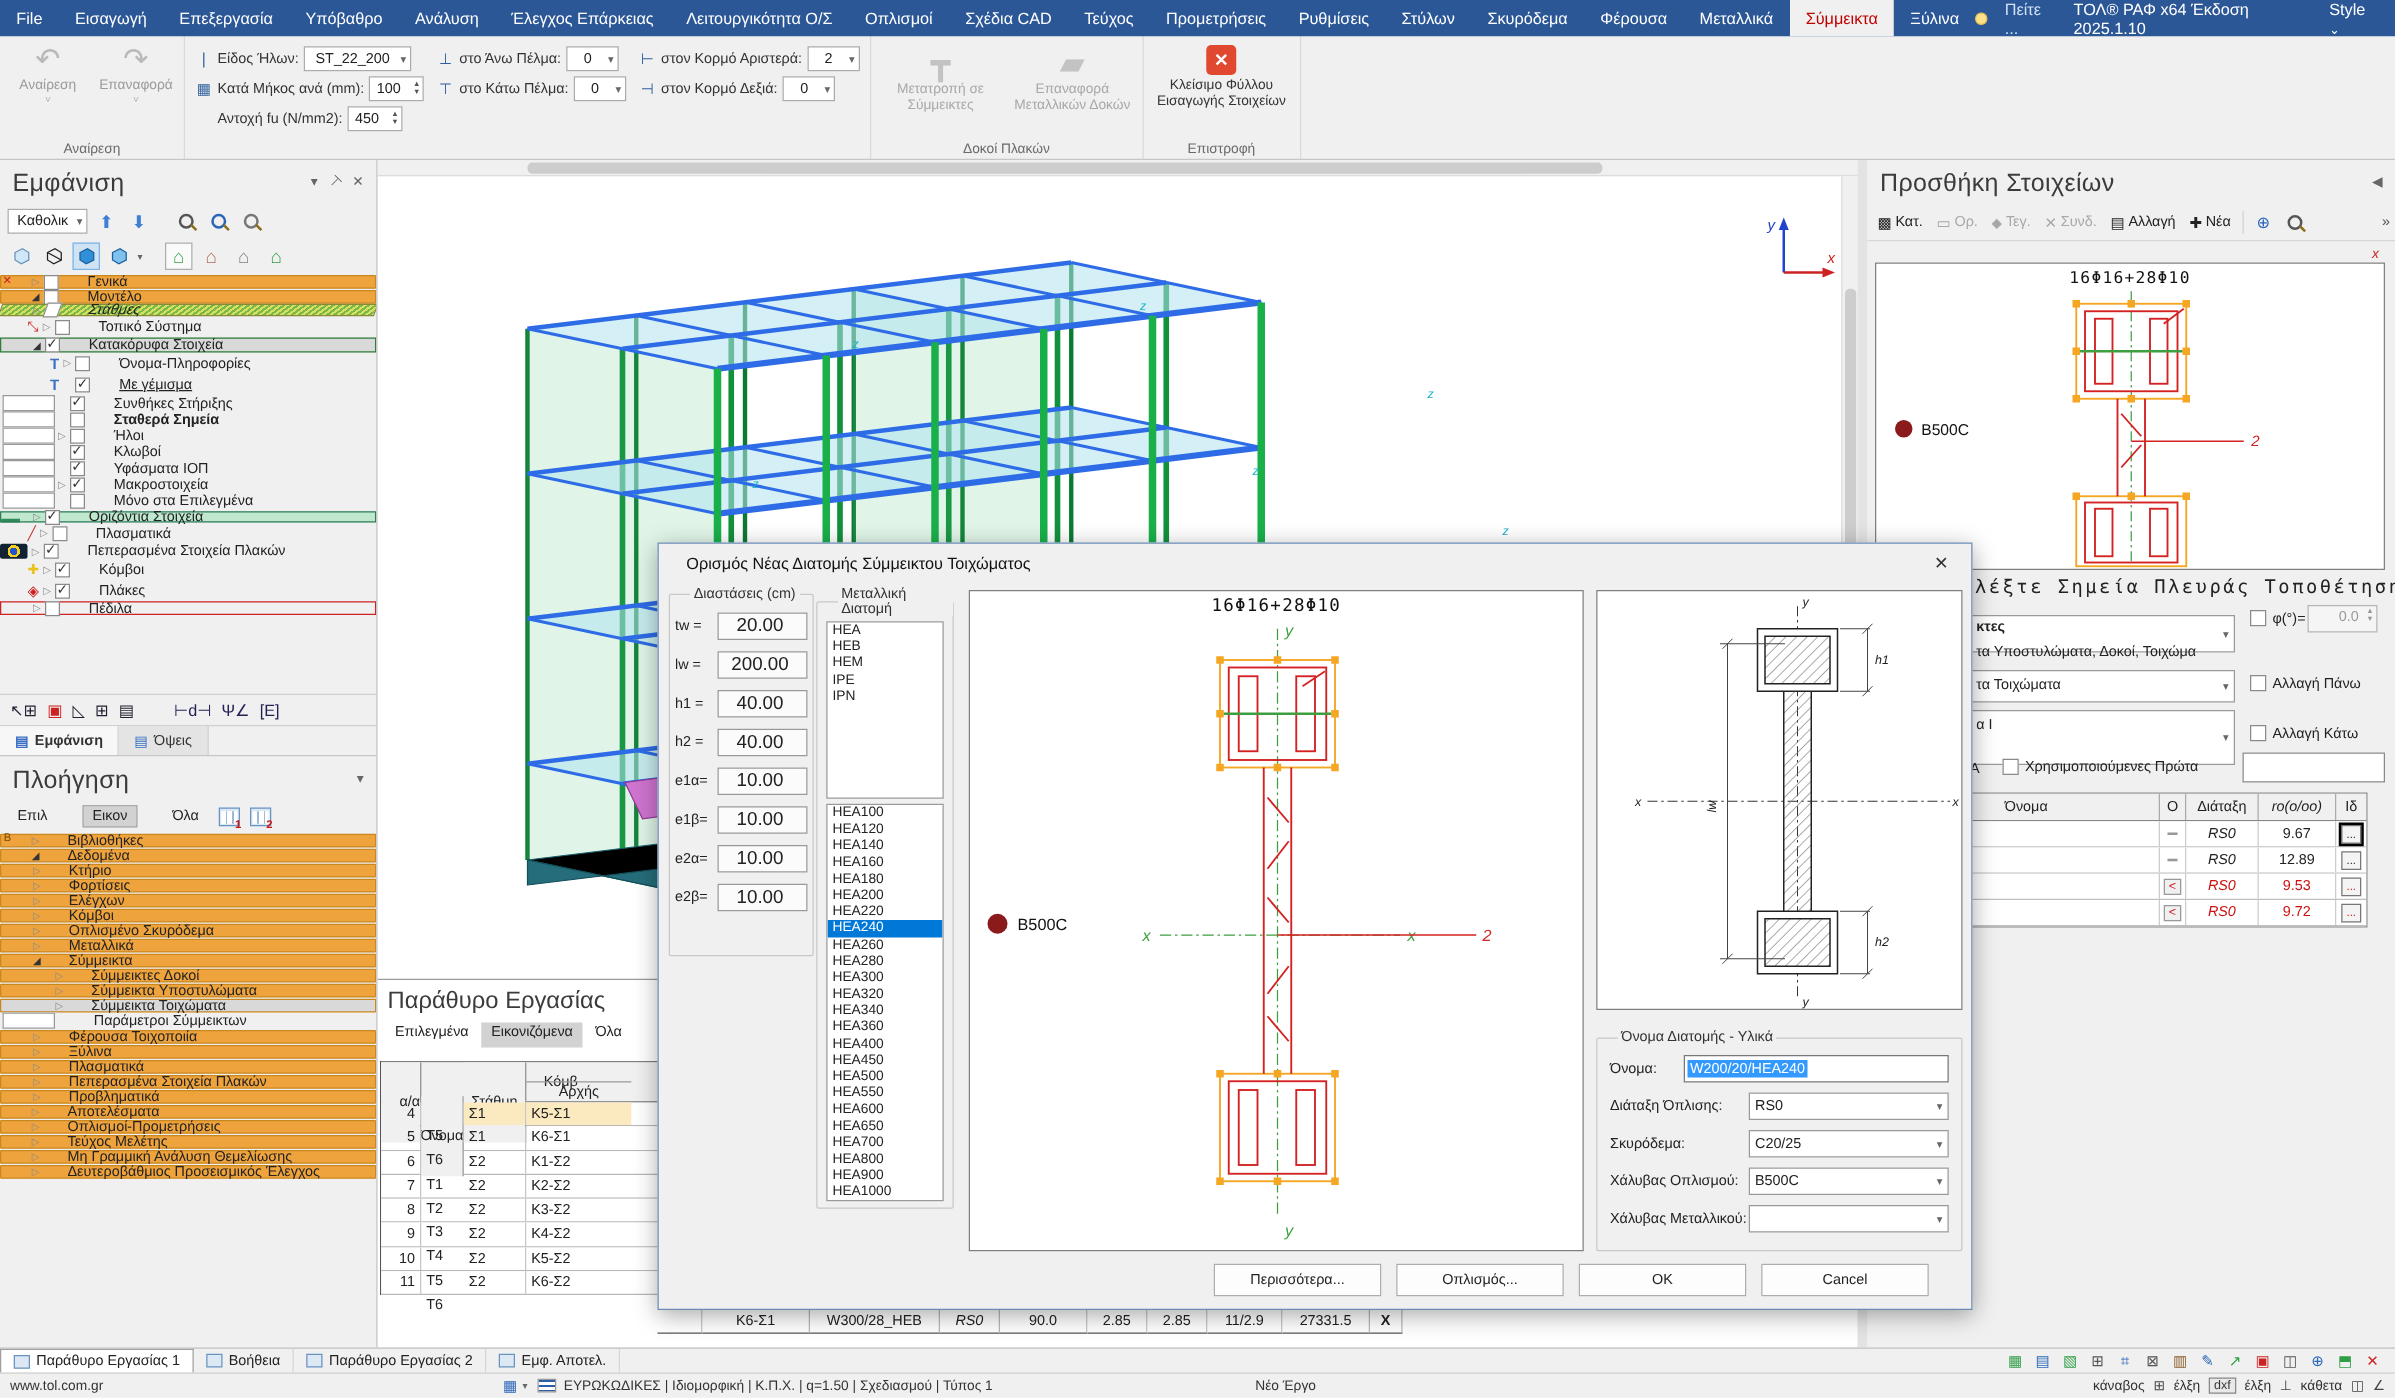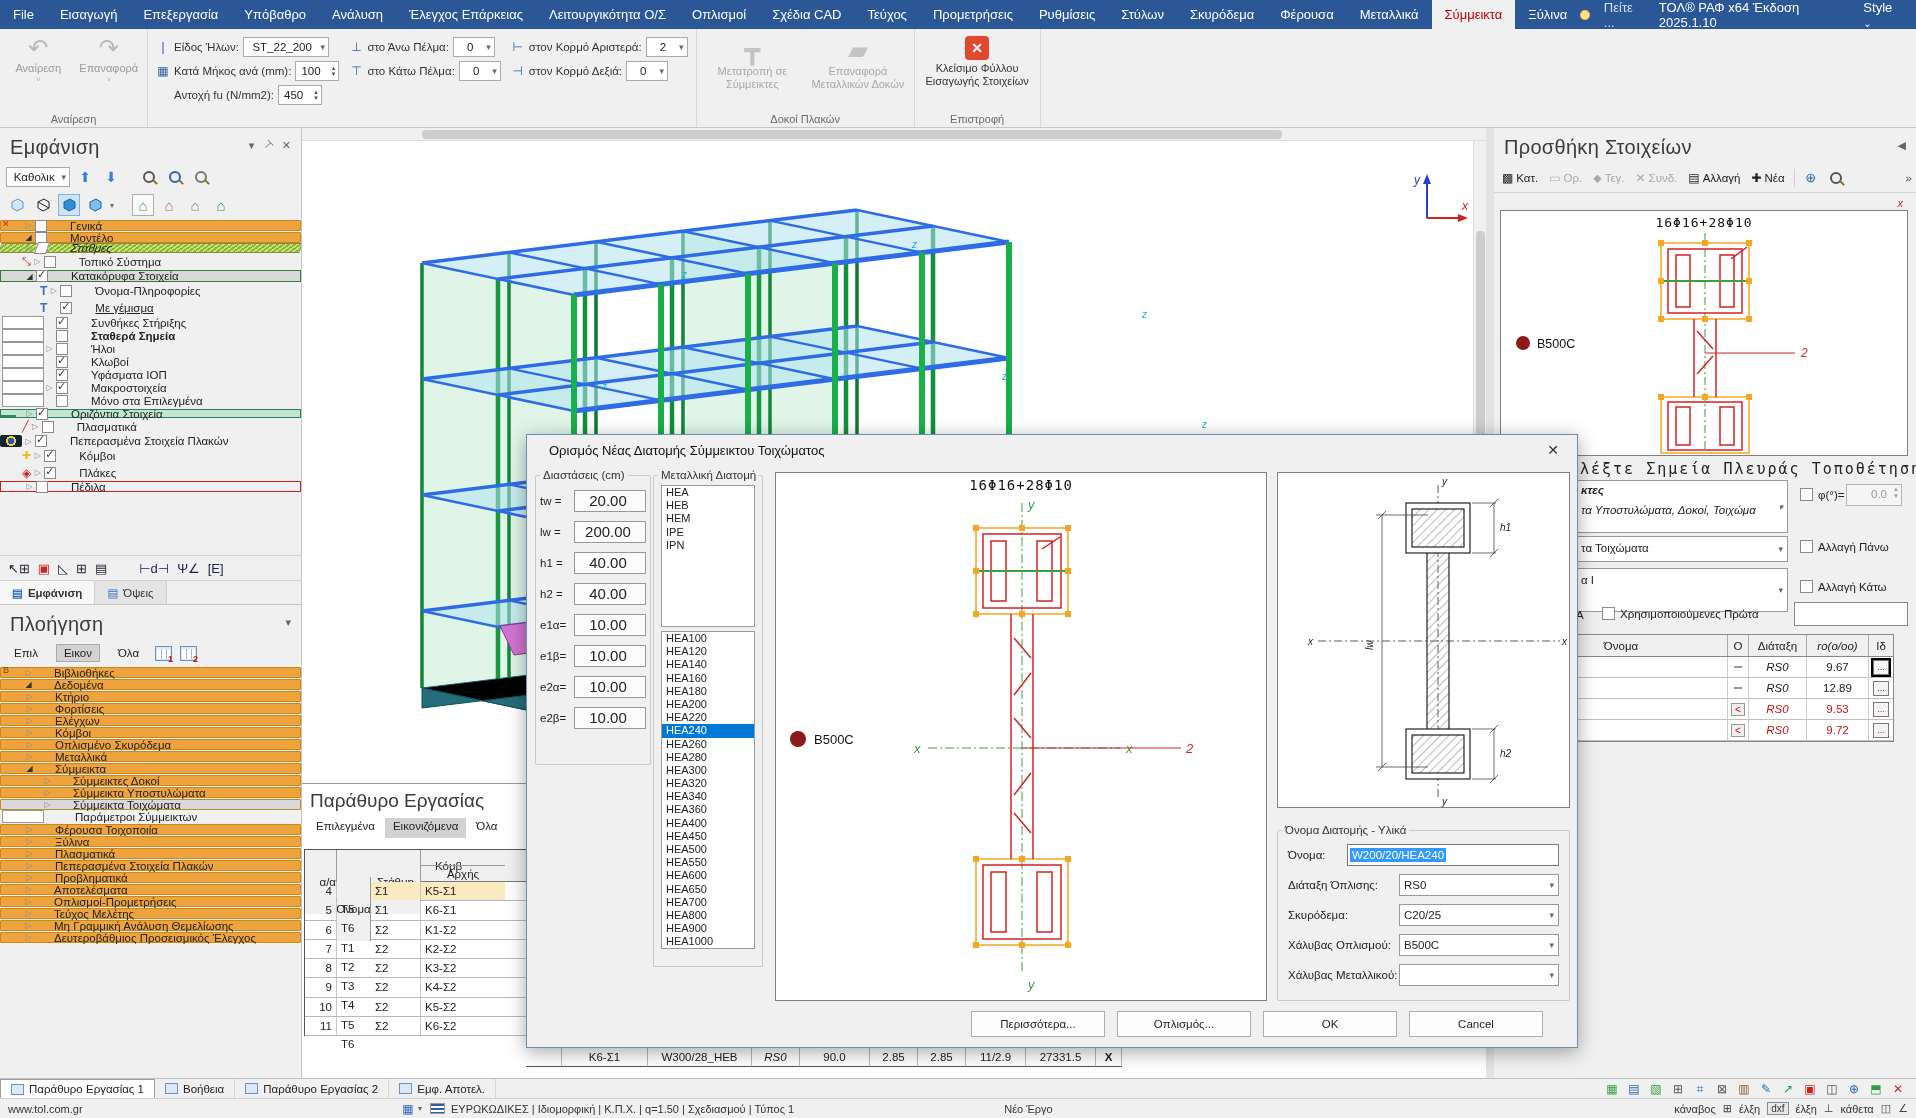--- a/index.html
+++ b/index.html
@@ -147,21 +147,21 @@
   .rtc.num { justify-content:center; }
   .dots { width:22px; height:15px; border:1px solid #777; background:#f4f4f4; font-size:9px; line-height:12px; text-align:center; margin:auto; }
   .dots.focus { outline:2px solid #000; }
   .tc-n { width:213px; } .tc-o { width:21px; justify-content:center; } .tc-a { width:58px; } .tc-r { width:62px; } .tc-i { width:24px; border-right:none; }
 
   
   #dialog { position:absolute; left:526px; top:434px; width:1052px; height:614px; background:#f0f0f0; border:1px solid #6b8cb5; box-shadow:0 4px 18px rgba(0,0,0,0.35); z-index:5; }
   #dlg-title { height:30px; display:flex; align-items:center; padding:0 10px 0 22px; font-size:13px; color:#111; }
   #dlg-close { margin-left:auto; font-size:14px; color:#333; padding:2px 8px; }
   fieldset { border:1px solid #c8c8c8; border-radius:2px; }
-  legend { font-size:11.5px; color:#333; padding:0 3px; margin-left:4px; }
+  legend { font-size:11.5px; color:#333; padding:0 3px; margin-left:16px; }
   #grp-dims { position:absolute; left:8px; top:34px; width:116px; height:296px; }
   .dimrow { display:flex; align-items:center; height:22px; margin:9px 4px 0 4px; }
   .dimrow .k { width:34px; font-size:11.5px; }
   .dimrow .v { flex:1; background:#fbfbfb; border:1px solid #999; height:22px; font-size:15px; text-align:center; padding:1px 4px 0 0; }
   #grp-steel { position:absolute; left:126px; top:34px; width:110px; height:498px; }
   .listbox { background:#fff; border:1px solid #999; margin:4px 7px; overflow:hidden; }
   #fam-list { height:142px; }
   #size-list { height:318px; margin-top:2px; }
   .li { font-size:11px; padding:0 4px; height:13.2px; line-height:13.2px; white-space:nowrap; }
   .li.sel { background:#0078d7; color:#fff; }
@@ -595,21 +595,21 @@
           <span>Όψεις</span>
         </div>
     </div>
     <div class="phead">
       <div class="ptitle">Πλοήγηση</div>
       <div class="phicons">
           <span>▾</span>
         </div>
     </div>
     <div class="navbtns">
-      <div style="display:flex;gap:10px;">
+      <div style="display:flex;gap:20px;">
         <span class="navbtn "><span>Επιλ</span></span>
           <span class="navbtn sel"><span>Εικον</span></span>
           <span class="navbtn "><span>Όλα</span></span>
       </div>
       <span class="gridico" data-n="1"></span>
       <span class="gridico" data-n="2"></span>
     </div>
     <div class="tree" id="nav-tree">
 
         <div class="trow d1 exp-c ic-lib">
@@ -1028,21 +1028,21 @@
         <line x1="163" y1="70" x2="245" y2="70" stroke="#3f9e3f" stroke-width="2"></line>
         <line x1="204" y1="142" x2="294" y2="142" stroke="#d42222" stroke-width="1.2"></line>
         <text x="300" y="146" fill="#d42222" font-size="12" font-style="italic">2</text>
         <circle cx="22" cy="132" r="7" fill="#8b1a1a"></circle>
         <text x="36" y="137" fill="#111" font-size="12.5">B500C</text>
       </svg>
     </div>
 
     <div id="rp-prompt">λέξτε Σημεία Πλευράς Τοποθέτησης</div>
 
-    <div class="rp-combo" style="top:352px; width:290px; height:53px;font-style:italic;">
+    <div class="rp-combo" style="top:364px; width:290px; height:30px;">
       <span class="rp-frag" style="top:3px; font-weight:bold;">κτες</span>
       <span class="rp-frag" style="top:23px;">τα Υποστυλώματα, Δοκοί, Τοιχώμα</span>
       <span class="dd">▾</span>
     </div>
     <div class="rp-chk" style="left:306px; top:360px;">
       <span class="bx"></span>
         <span>φ(°)=</span>
     </div>
     <div style="position:absolute; left:352px; top:356px; width:56px; height:22px; background:#f5f5f5; border:1px solid #b5b5b5; color:#9a9a9a; font-size:11.5px; text-align:right; padding:3px 14px 0 0;">
       <span>0.0</span>

